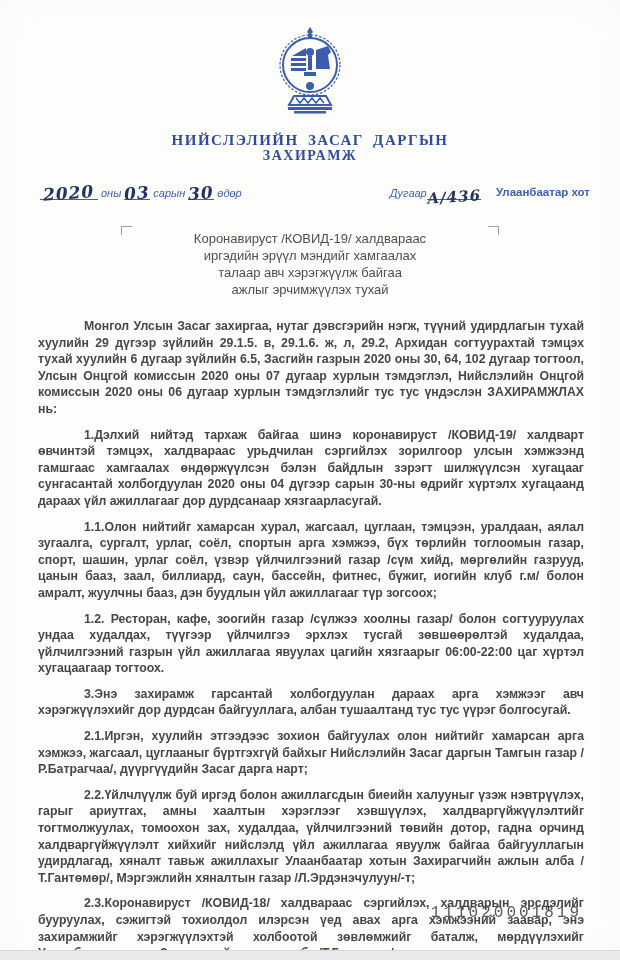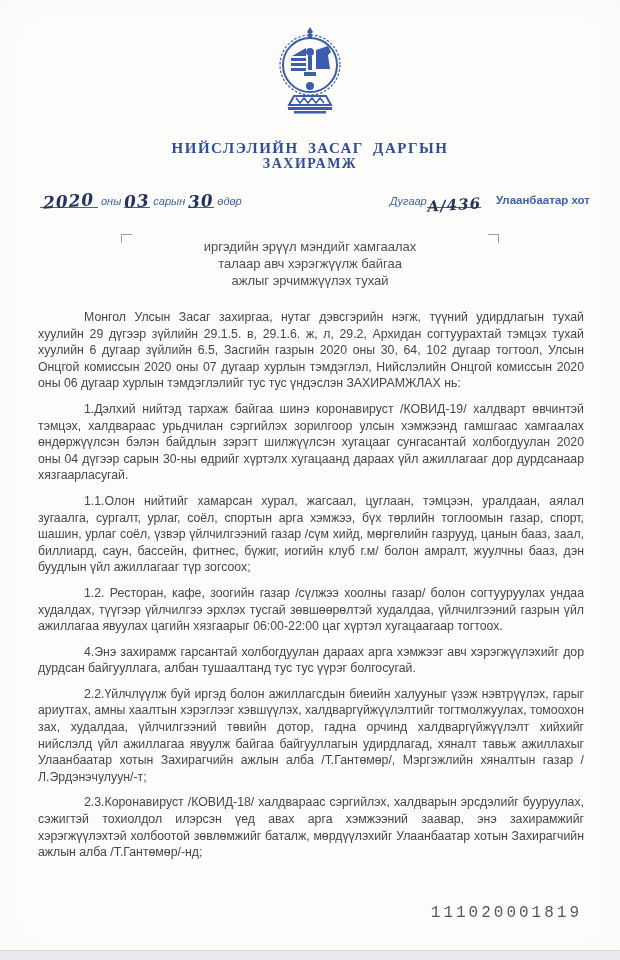--- a/index.html
+++ b/index.html
@@ -20,21 +20,21 @@
   .emblem-wrap {
     display: flex;
     justify-content: center;
     padding-top: 26px;
   }
   .org-title {
     text-align: center;
     color: #2f4da0;
     font-family: "Liberation Serif", serif;
     font-weight: bold;
-    margin-top: 22px;
+    margin-top: 14px;
     line-height: 16px;
   }
   .org-title .line1 { font-size: 15px; letter-spacing: 1.5px; word-spacing: 4px; }
   .org-title .line2 { font-size: 14px; letter-spacing: 1.5px; }
   
   .meta-row {
     display: flex;
     align-items: flex-end;
     margin: 22px 30px 0 40px;
     color: #3e61b6;
@@ -83,21 +83,21 @@
   .corner.left  { left: -24px; top: 0; border-left: 1.5px solid #9aa0a8; }
   .corner.right { right: -24px; top: 0; border-right: 1.5px solid #9aa0a8; }
   
   .body-text {
     margin: 20px 36px 0 38px;
     color: #474747;
     font-size: 12.3px;
     line-height: 16.6px;
     text-align: justify;
   }
-  .body-text p { text-indent: 46px; margin-bottom: 9px; }
+  .body-text p { text-indent: 46px; margin-bottom: 9px; font-weight: bold; }
   
   .stamp {
     position: absolute;
     right: 38px;
     bottom: 38px;
     font-family: "Liberation Mono", monospace;
     font-size: 16px;
     letter-spacing: 3px;
     color: #3c3c40;
     opacity: 0.85;
@@ -173,31 +173,33 @@
       <span class="blank num">
           <span class="hand">А/436</span>
         </span>
     </div>
     <div class="city">Улаанбаатар хот</div>
   </div>
 
   <div class="title-block">
     <span class="corner left"></span>
     <span class="corner right"></span>
+    <div>Коронавируст /КОВИД-19/ халдвараас</div>
     <div>иргэдийн эрүүл мэндийг хамгаалах</div>
     <div>талаар авч хэрэгжүүлж байгаа</div>
     <div>ажлыг эрчимжүүлэх тухай</div>
   </div>
 
   <div class="body-text">
     <p>Монгол Улсын Засаг захиргаа, нутаг дэвсгэрийн нэгж, түүний удирдлагын тухай хуулийн 29 дүгээр зүйлийн 29.1.5. в, 29.1.6. ж, л, 29.2, Архидан согтуурахтай тэмцэх тухай хуулийн 6 дугаар зүйлийн 6.5, Засгийн газрын 2020 оны 30, 64, 102 дугаар тогтоол, Улсын Онцгой комиссын 2020 оны 07 дугаар хурлын тэмдэглэл, Нийслэлийн Онцгой комиссын 2020 оны 06 дугаар хурлын тэмдэглэлийг тус тус үндэслэн ЗАХИРАМЖЛАХ нь:</p>
     <p>1.Дэлхий нийтэд тархаж байгаа шинэ коронавируст /КОВИД-19/ халдварт өвчинтэй тэмцэх, халдвараас урьдчилан сэргийлэх зорилгоор улсын хэмжээнд гамшгаас хамгаалах өндөржүүлсэн бэлэн байдлын зэрэгт шилжүүлсэн хугацааг сунгасантай холбогдуулан 2020 оны 04 дүгээр сарын 30-ны өдрийг хүртэлх хугацаанд дараах үйл ажиллагааг дор дурдсанаар хязгаарласугай.</p>
     <p>1.1.Олон нийтийг хамарсан хурал, жагсаал, цуглаан, тэмцээн, уралдаан, аялал зугаалга, сургалт, урлаг, соёл, спортын арга хэмжээ, бүх төрлийн тоглоомын газар, спорт, шашин, урлаг соёл, үзвэр үйлчилгээний газар /сүм хийд, мөргөлийн газрууд, цанын бааз, заал, биллиард, саун, бассейн, фитнес, бүжиг, иогийн клуб г.м/ болон амралт, жуулчны бааз, дэн буудлын үйл ажиллагааг түр зогсоох;</p>
     <p>1.2. Ресторан, кафе, зоогийн газар /сүлжээ хоолны газар/ болон согтууруулах ундаа худалдах, түүгээр үйлчилгээ эрхлэх тусгай зөвшөөрөлтэй худалдаа, үйлчилгээний газрын үйл ажиллагаа явуулах цагийн хязгаарыг 06:00-22:00 цаг хүртэл хугацаагаар тогтоох.</p>
-    <p>4.Энэ захирамж гарсантай холбогдуулан дараах арга хэмжээг авч хэрэгжүүлэхийг дор дурдсан байгууллага, албан тушаалтанд тус тус үүрэг болгосугай.</p>
+    <p>3.Энэ захирамж гарсантай холбогдуулан дараах арга хэмжээг авч хэрэгжүүлэхийг дор дурдсан байгууллага, албан тушаалтанд тус тус үүрэг болгосугай.</p>
+    <p>2.1.Иргэн, хуулийн этгээдээс зохион байгуулах олон нийтийг хамарсан арга хэмжээ, жагсаал, цуглааныг бүртгэхгүй байхыг Нийслэлийн Засаг даргын Тамгын газар /Р.Батрагчаа/, дүүргүүдийн Засаг дарга нарт;</p>
     <p>2.2.Үйлчлүүлж буй иргэд болон ажиллагсдын биеийн халууныг үзэж нэвтрүүлэх, гарыг ариутгах, амны хаалтын хэрэглээг хэвшүүлэх, халдваргүйжүүлэлтийг тогтмолжуулах, томоохон зах, худалдаа, үйлчилгээний төвийн дотор, гадна орчинд халдваргүйжүүлэлт хийхийг нийслэлд үйл ажиллагаа явуулж байгаа байгууллагын удирдлагад, хяналт тавьж ажиллахыг Улаанбаатар хотын Захирагчийн ажлын алба /Т.Гантөмөр/, Мэргэжлийн хяналтын газар /Л.Эрдэнэчулуун/-т;</p>
     <p>2.3.Коронавируст /КОВИД-18/ халдвараас сэргийлэх, халдварын эрсдэлийг бууруулах, сэжигтэй тохиолдол илэрсэн үед авах арга хэмжээний заавар, энэ захирамжийг хэрэгжүүлэхтэй холбоотой зөвлөмжийг баталж, мөрдүүлэхийг Улаанбаатар хотын Захирагчийн ажлын алба /Т.Гантөмөр/-нд;</p>
   </div>
 
   <div class="stamp">111020001819</div>
 
   <div class="scan-edge"></div>
 
 </div>
 

